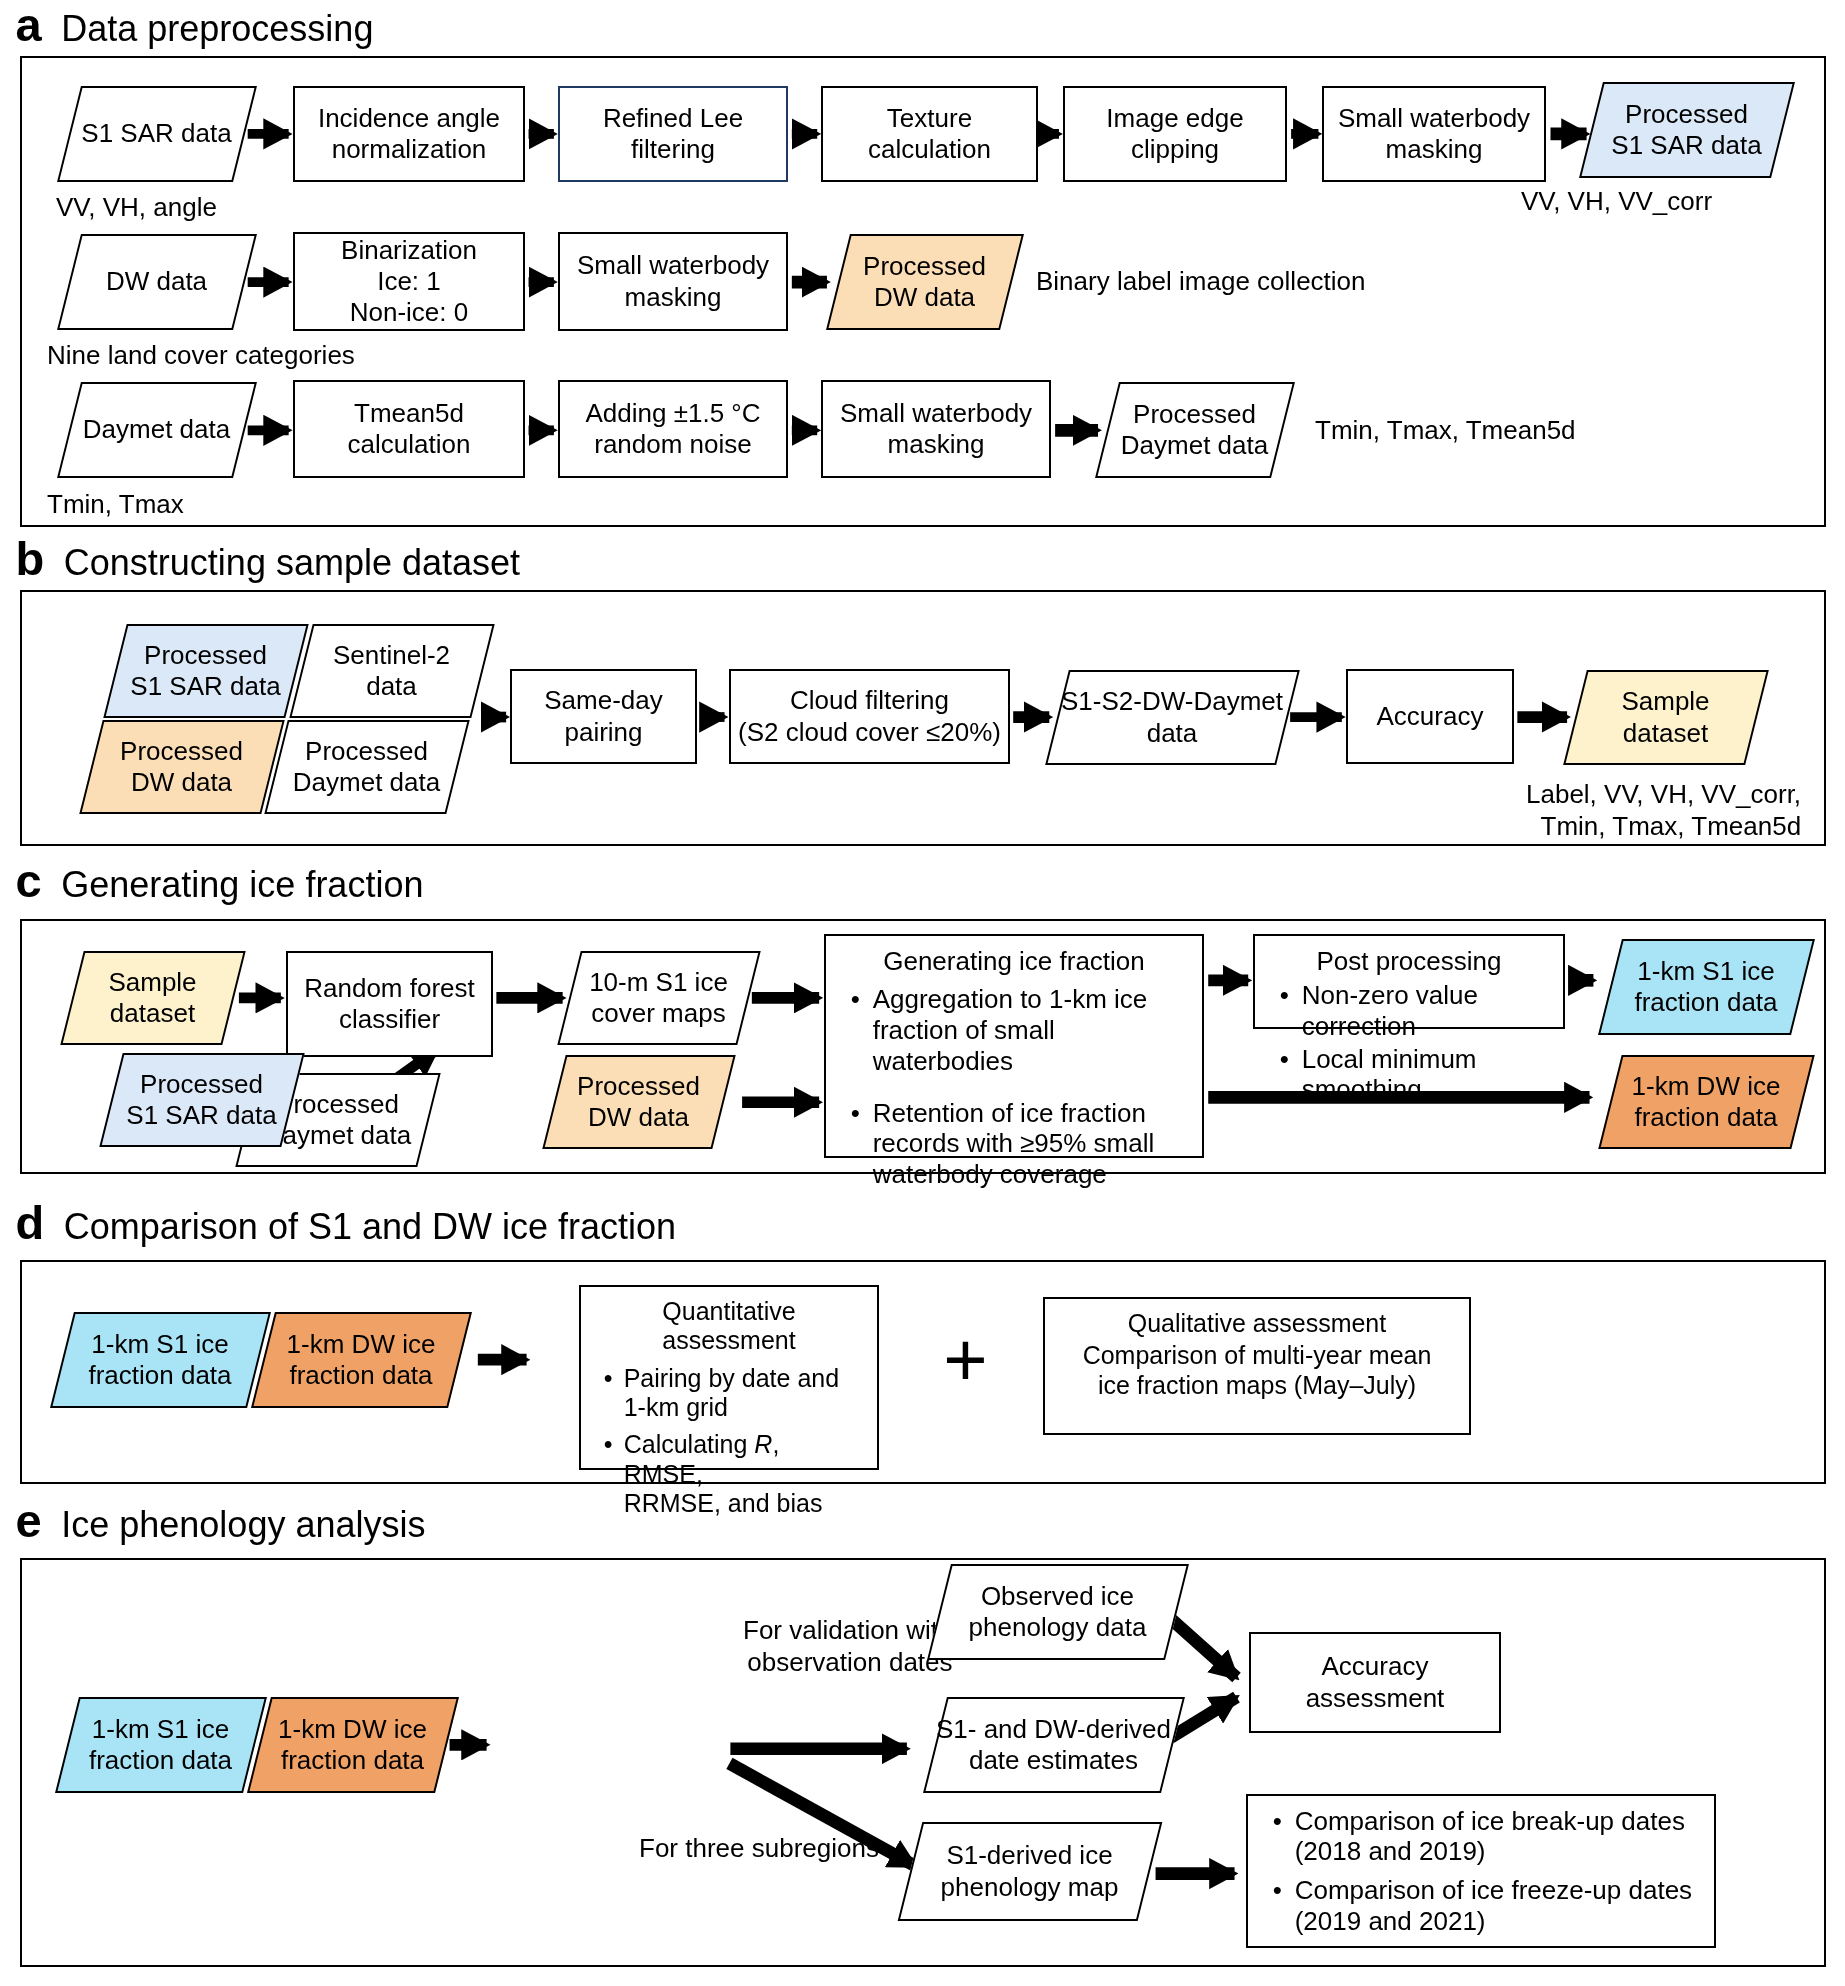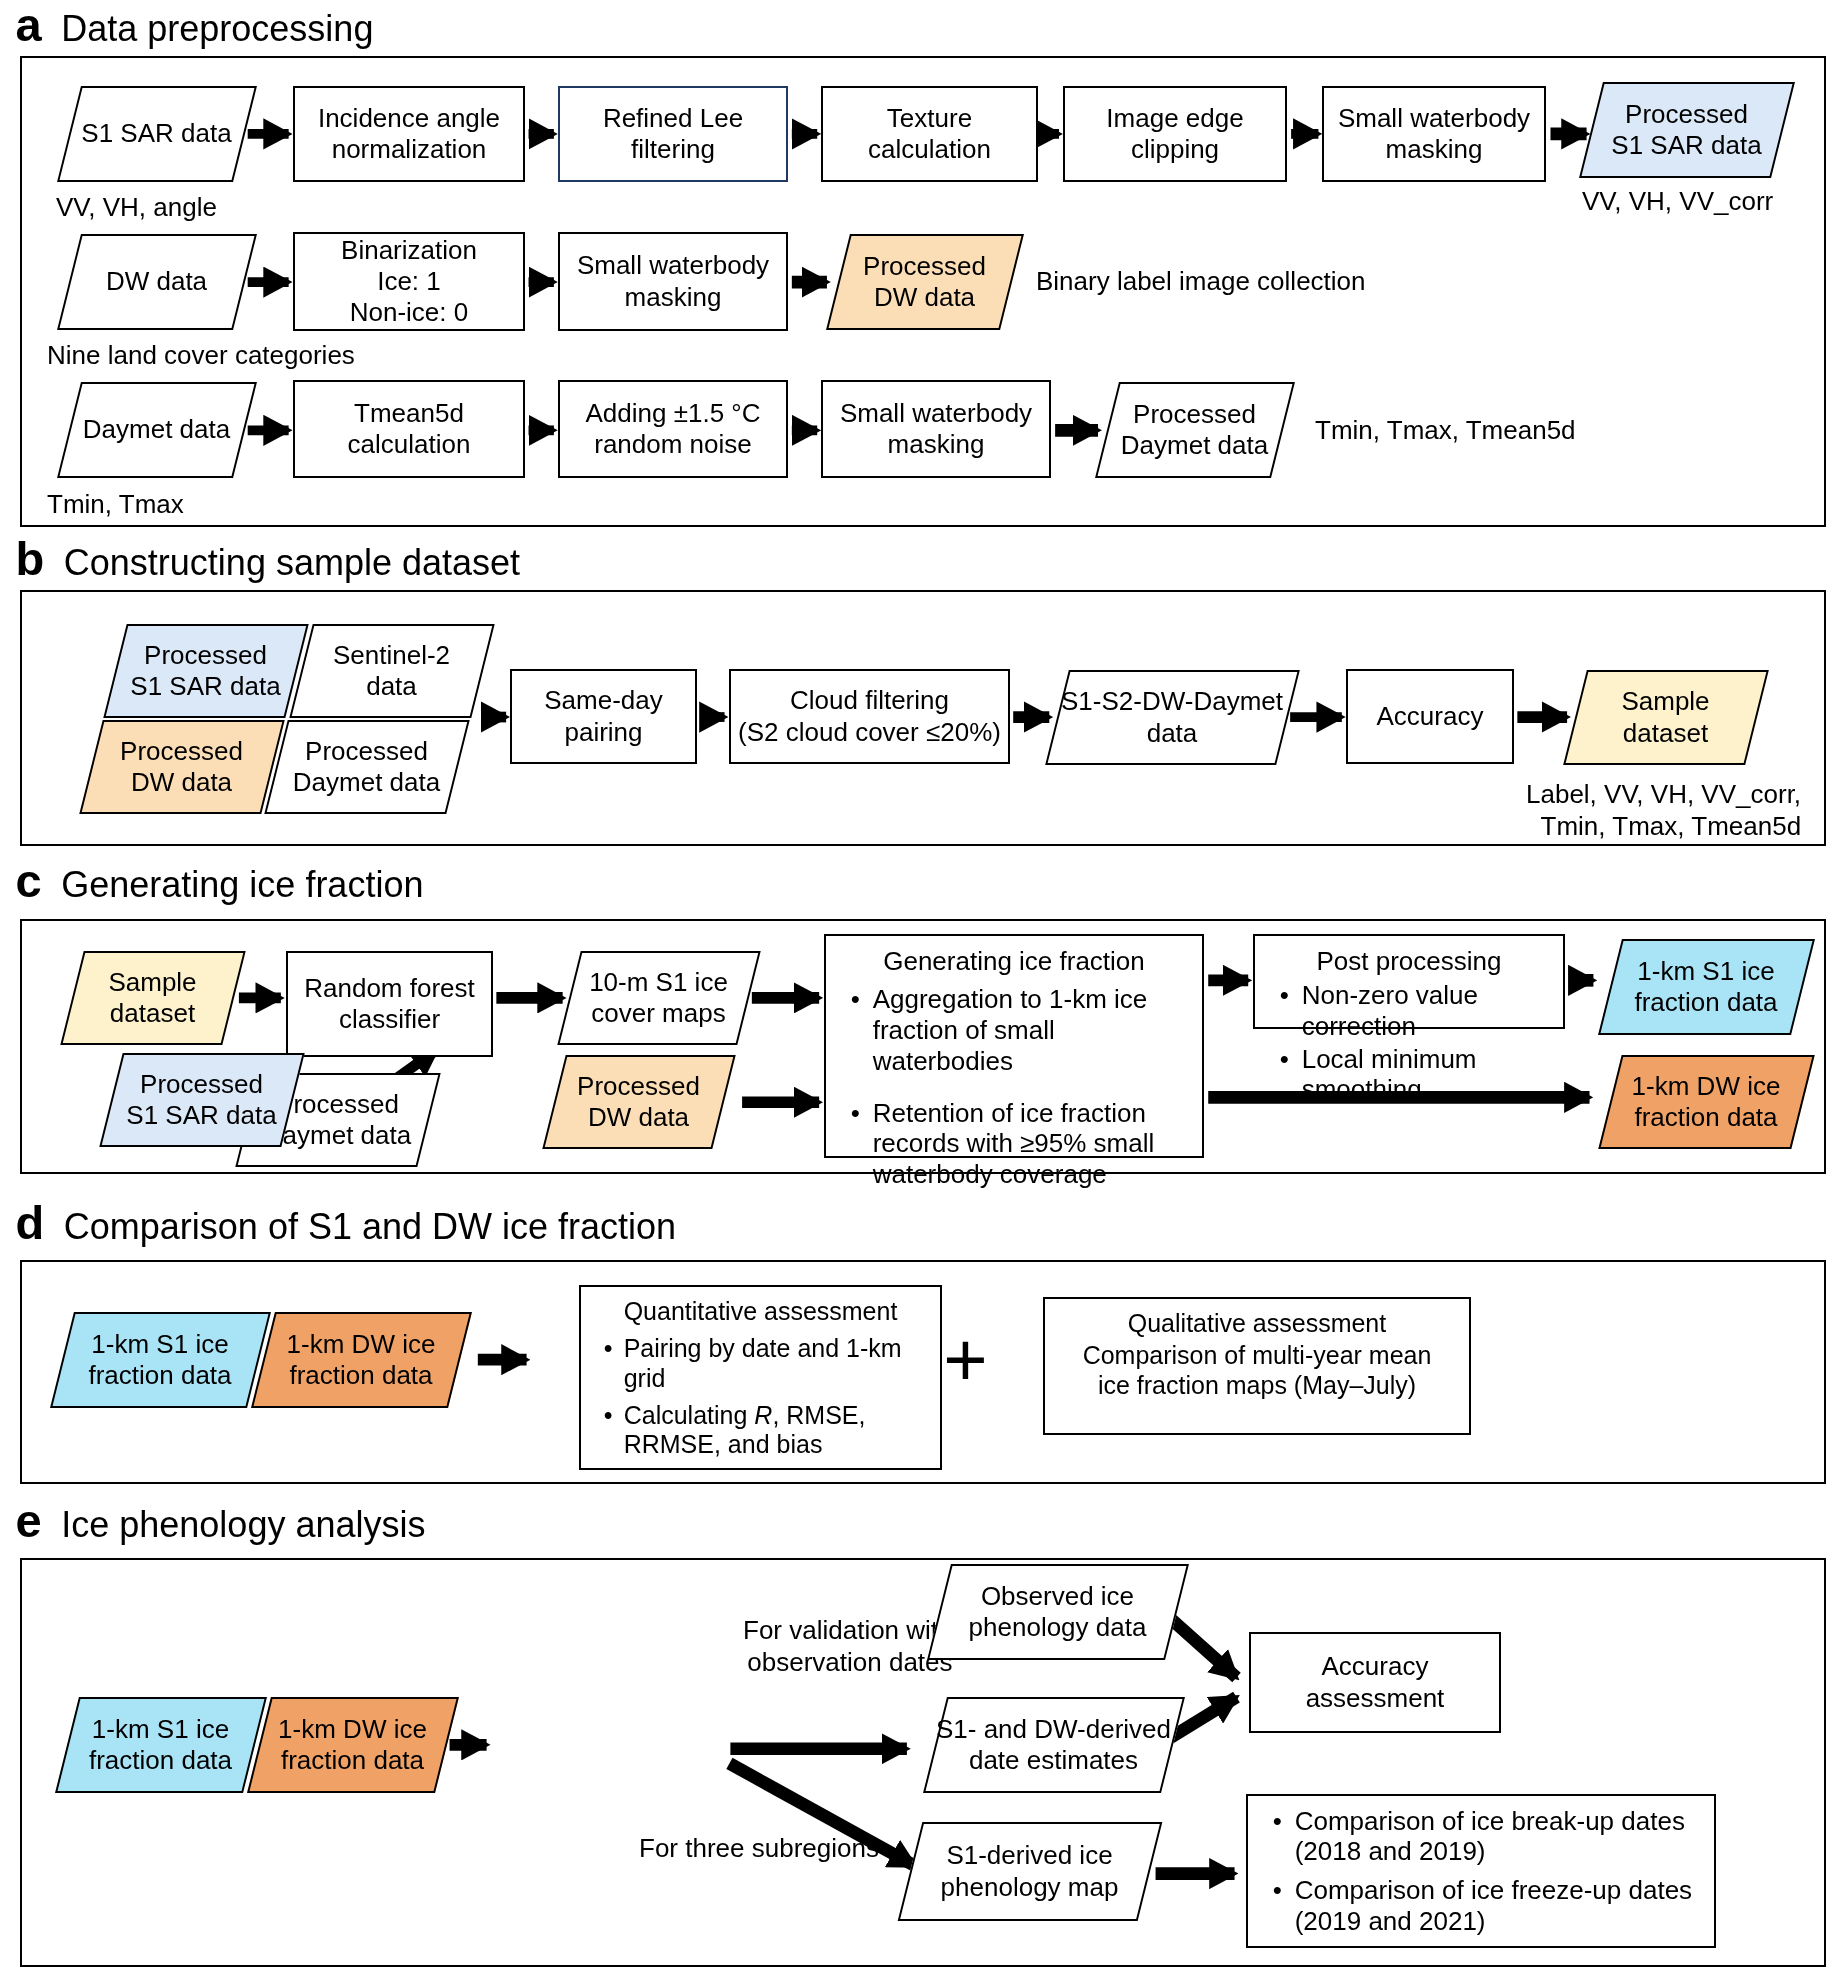--- a/index.html
+++ b/index.html
@@ -128,21 +128,21 @@
   <div class="bx" style="left:1063px;top:86px;width:224px;height:96px">Image edge
 clipping</div>
   <div class="bx" style="left:1322px;top:86px;width:224px;height:96px">Small waterbody
 masking</div>
   <div class="pg" style="left:1578px;top:82px;width:217px;height:96px">
     <div class="pg-bg" style="background-color: rgb(219, 232, 247);"></div>
       <div class="pg-lb">Processed
 S1 SAR data</div>
   </div>
   <div class="note" style="left:56px;top:191px">VV, VH, angle</div>
-  <div class="note" style="left:1582px;top:185px;width:217px;text-align:left">VV, VH, VV_corr</div>
+  <div class="note" style="left:1508px;top:185px;width:217px;text-align:center">VV, VH, VV_corr</div>
 
   <div class="pg" style="left:56px;top:234px;width:201px;height:96px">
     <div class="pg-bg"></div>
       <div class="pg-lb">DW data</div>
   </div>
   <div class="bx" style="left:293px;top:232px;width:232px;height:99px">Binarization
 Ice: 1
 Non-ice: 0</div>
   <div class="bx" style="left:558px;top:232px;width:230px;height:99px">Small waterbody
 masking</div>
@@ -264,21 +264,21 @@
   <div class="pg" style="left:49px;top:1312px;width:222px;height:96px">
     <div class="pg-bg" style="background-color: rgb(169, 228, 246);"></div>
       <div class="pg-lb">1-km S1 ice
 fraction data</div>
   </div>
   <div class="pg" style="left:250px;top:1312px;width:222px;height:96px">
     <div class="pg-bg" style="background-color: rgb(240, 162, 102);"></div>
       <div class="pg-lb">1-km DW ice
 fraction data</div>
   </div>
-  <div class="bx bbox fs26" style="left:579px;top:1285px;width:363px;height:185px">
+  <div class="bx bbox fs26" style="left:579px;top:1285px;width:300px;height:185px">
     <div class="bt">Quantitative assessment</div>
     <div class="bl"><span class="dot" style="width:31px">•</span><span class="tx">Pairing by date and 1-km grid</span></div>
     <div class="bl"><span class="dot" style="width:31px">•</span><span class="tx"><span>Calculating </span><span class="it">R</span><span>, RMSE,
 RRMSE, and bias</span></span></div>
   </div>
   <div class="plus" style="left:938px;top:1322px;width:55px">+</div>
   <div class="bx bbox fs26" style="left:1043px;top:1297px;width:428px;height:138px">
     <div class="bt">Qualitative assessment</div>
     <div class="qbody">Comparison of multi-year mean
 ice fraction maps (May–July)</div>

